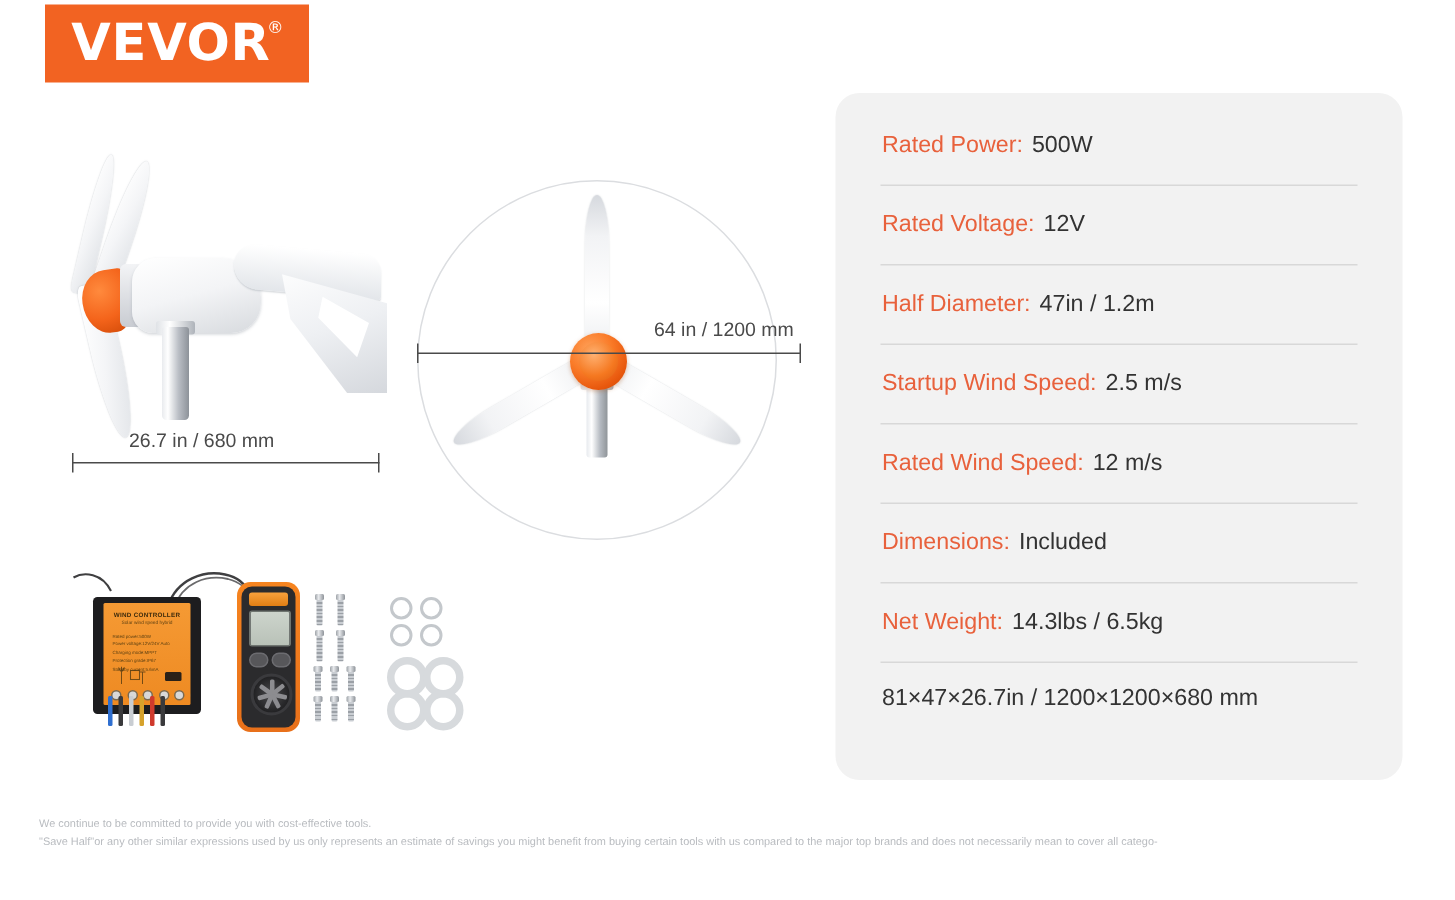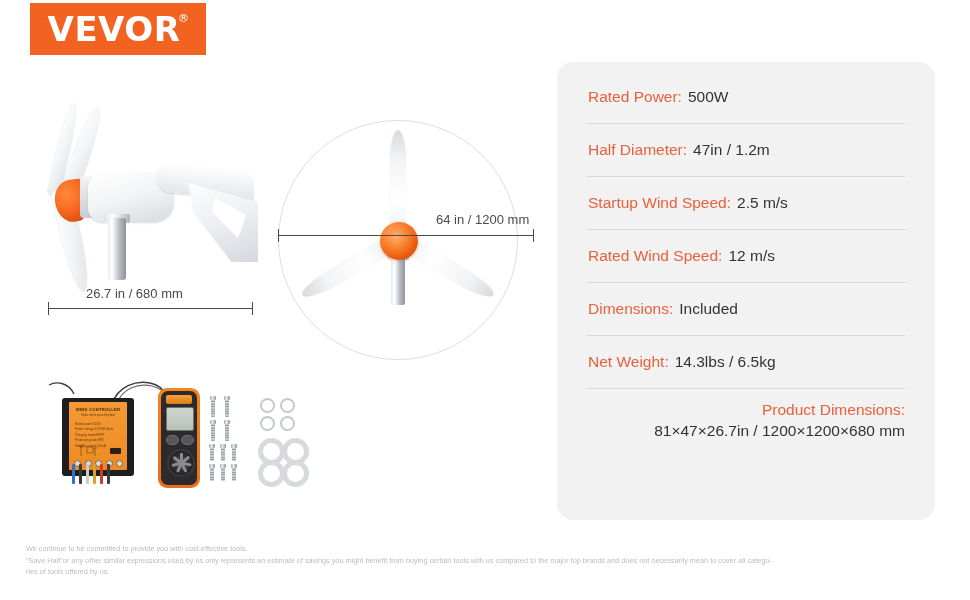--- a/index.html
+++ b/index.html
@@ -51,21 +51,20 @@
   .spec-panel {
     position: absolute;
     left: 557px;
     top: 62px;
     width: 378px;
     height: 458px;
     background: #F2F2F2;
     border-radius: 16px;
     box-sizing: border-box;
     padding: 0 30px;
-    text-align: right;
   }
   .spec-list {
     display: flex;
     flex-direction: column;
     height: 100%;
     justify-content: flex-start;
     padding-top: 9px;
   }
   .spec-row {
     height: 53px;
@@ -712,20 +711,24 @@
 </div>
 
 <div class="spec-panel">
   <div class="spec-list">
 
     <div class="spec-row">
       <span class="spec-label">Rated Power:</span>
       <span class="spec-value">500W</span>
     </div>
 
+    <div class="spec-row">
+      <span class="spec-label">Rated Voltage:</span>
+      <span class="spec-value">12V</span>
+    </div>
 
     <div class="spec-row">
       <span class="spec-label">Half Diameter:</span>
       <span class="spec-value">47in / 1.2m</span>
     </div>
 
     <div class="spec-row">
       <span class="spec-label">Startup Wind Speed:</span>
       <span class="spec-value">2.5 m/s</span>
     </div>
@@ -739,24 +742,22 @@
       <span class="spec-label">Dimensions:</span>
       <span class="spec-value">Included</span>
     </div>
 
     <div class="spec-row">
       <span class="spec-label">Net Weight:</span>
       <span class="spec-value">14.3lbs / 6.5kg</span>
     </div>
 
     <div class="spec-row two-line">
-      <span class="spec-label">Product Dimensions:</span>
       <span class="spec-value">81×47×26.7in / 1200×1200×680 mm</span>
     </div>
 
   </div>
 </div>
 
 <div class="footer">
   <p>We continue to be committed to provide you with cost-effective tools.</p>
   <p>"Save Half"or any other similar expressions used by us only represents an estimate of savings you might benefit from buying certain tools with us compared to the major top brands and does not necessarily mean to cover all catego-</p>
-  <p>ries of tools offered by us.</p>
 </div>
 
 </body></html>

